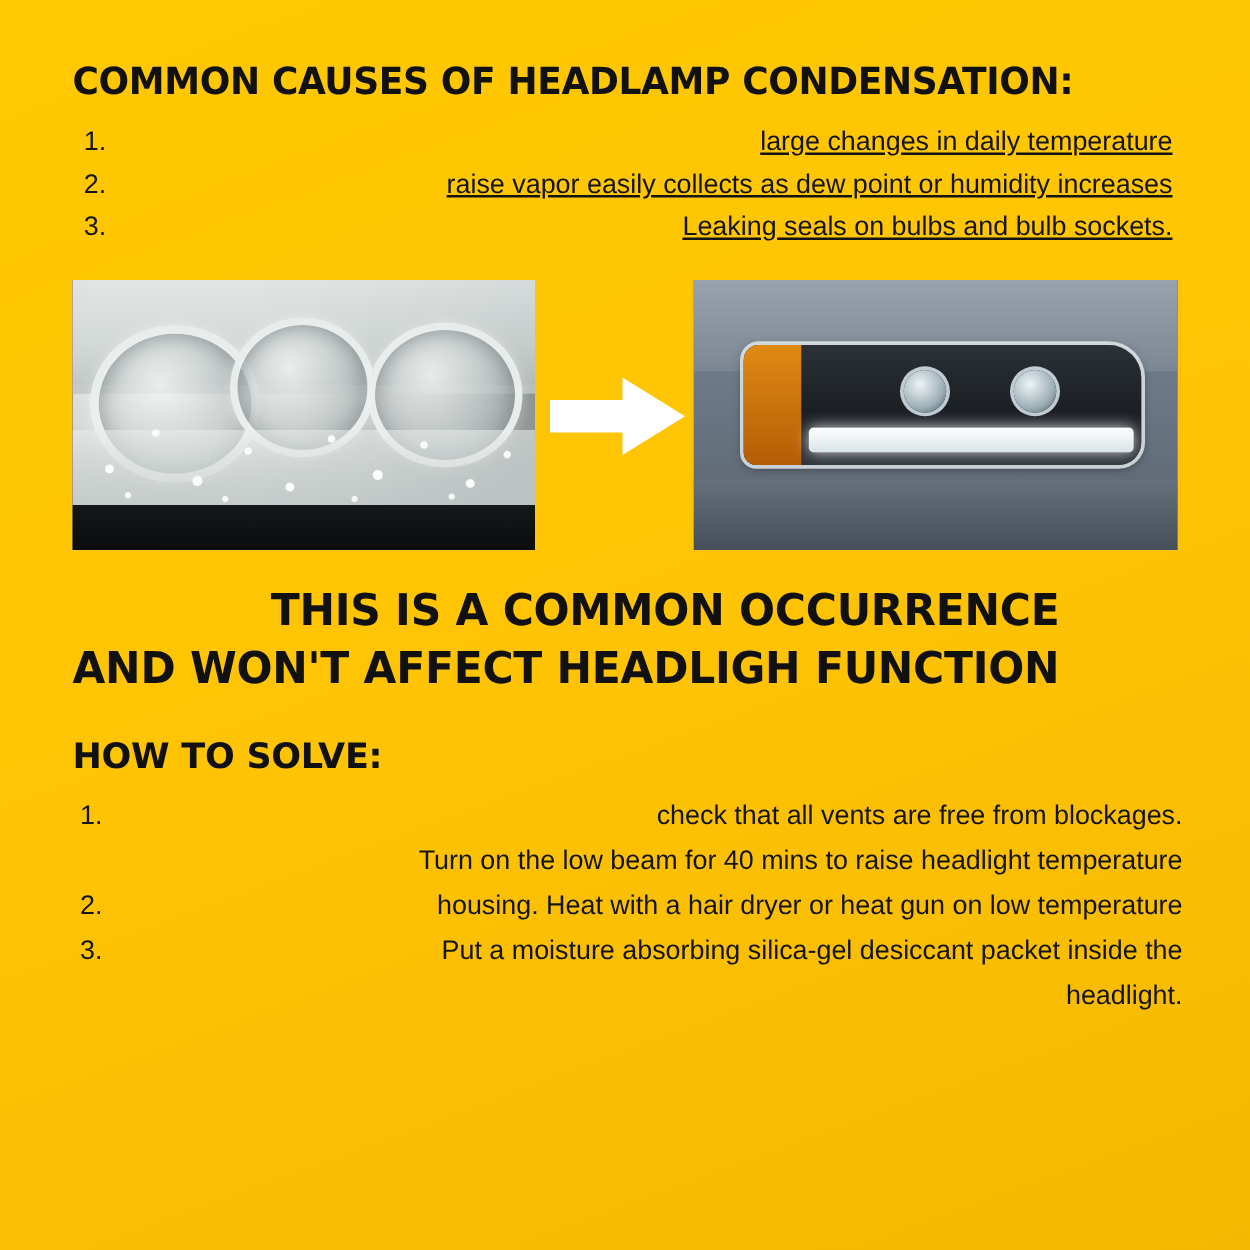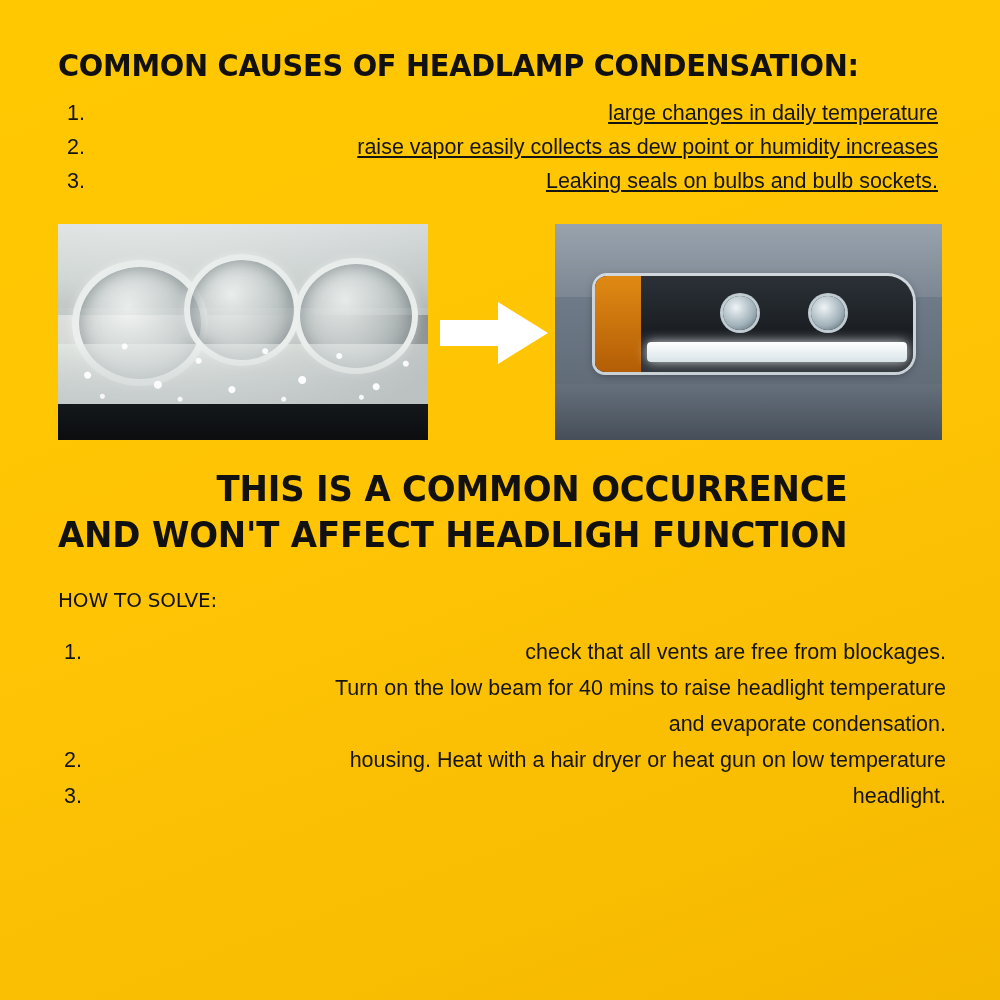--- a/index.html
+++ b/index.html
@@ -208,22 +208,22 @@
     font-family: "DejaVu Sans", sans-serif;
     color: #111;
     letter-spacing: -0.2px;
     transform: scaleX(0.97);
     transform-origin: left top;
   }
   .heading-3 {
     position: absolute;
     left: 58px;
     top: 588px;
-    font-size: 20px;
-    font-weight: 400;
+    font-size: 28px;
+    font-weight: 700;
     font-family: "DejaVu Sans", sans-serif;
     color: #111;
     letter-spacing: -0.2px;
   }
   .solve-list {
     position: absolute;
     left: 56px;
     top: 634px;
     width: 890px;
   }
@@ -305,30 +305,30 @@
   </div>
 
   <div class="heading-3">HOW TO SOLVE:</div>
 
   <div class="solve-list">
     <div class="row">
       <span class="num">1.</span>
       <span class="txt">
         <span class="ln">check that all vents are free from blockages.</span>
         <span class="ln">Turn on the low beam for 40 mins to raise headlight temperature</span>
-        <span class="ln">and evaporate condensation.</span>
       </span>
     </div>
     <div class="row">
       <span class="num">2.</span>
       <span class="txt">
         <span class="ln">housing. Heat with a hair dryer or heat gun on low temperature</span>
       </span>
     </div>
     <div class="row">
       <span class="num">3.</span>
       <span class="txt">
+        <span class="ln">Put a moisture absorbing silica-gel desiccant packet inside the</span>
         <span class="ln">headlight.</span>
       </span>
     </div>
   </div>
 
 </div>
 
 </body></html>

